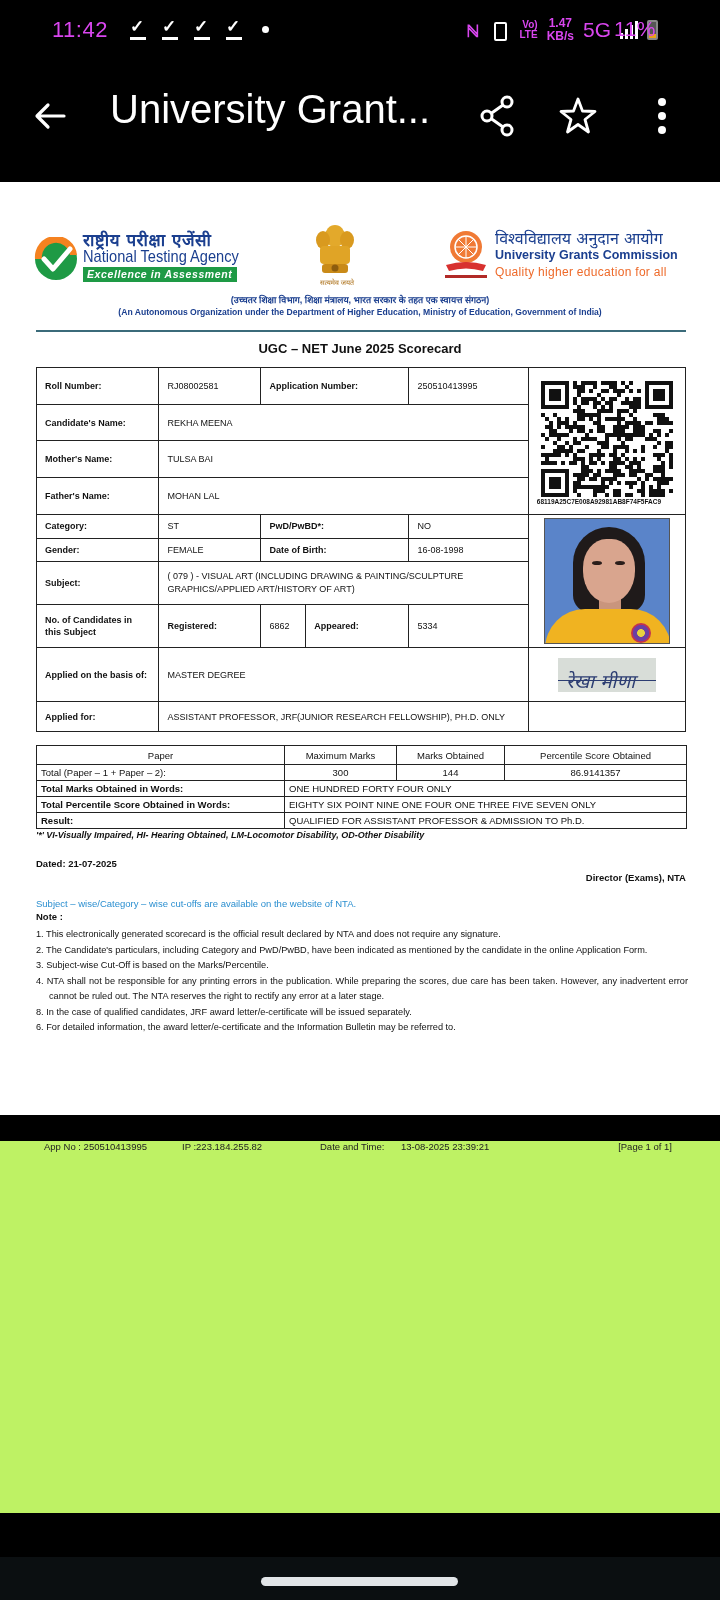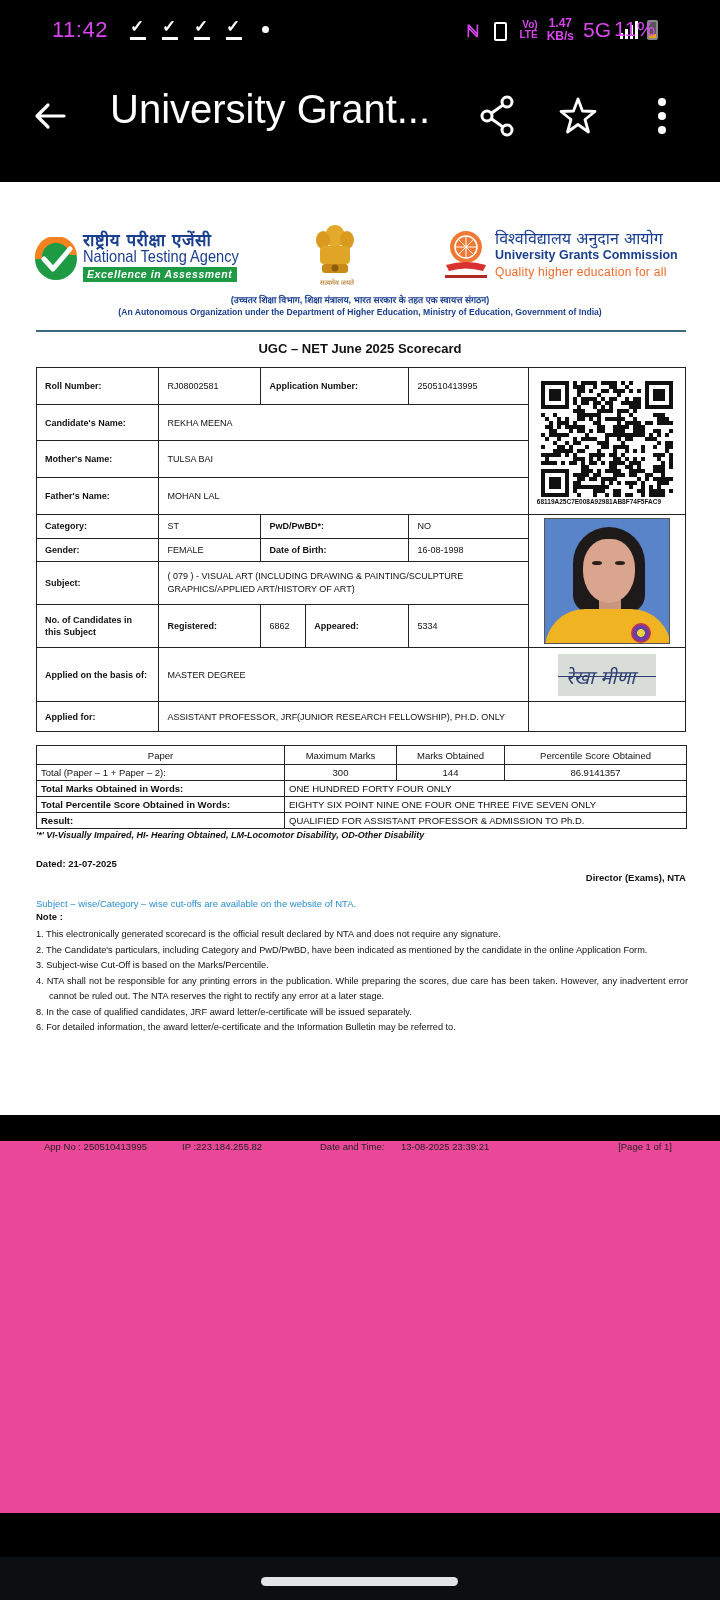--- a/index.html
+++ b/index.html
@@ -30,21 +30,21 @@
   .appbar { position: absolute; top: 60px; left: 0; width: 720px; height: 122px; background: #000; color: #fff; }
   .back-btn { position: absolute; left: 30px; top: 36px; width: 40px; height: 40px; cursor: pointer; }
   .app-title { position: absolute; left: 110px; top: 27px; font-size: 40px; color: #fff; white-space: nowrap; }
   .share-btn { position: absolute; left: 478px; top: 34px; width: 40px; height: 44px; cursor: pointer; }
   .star-btn { position: absolute; left: 558px; top: 34px; width: 40px; height: 44px; cursor: pointer; }
   .more-btn { position: absolute; left: 652px; top: 36px; width: 20px; height: 40px; cursor: pointer; }
 
   
   .page { position: absolute; top: 182px; left: 0; width: 720px; height: 933px; background: #fff; }
   .page-gap { position: absolute; top: 1115px; left: 0; width: 720px; height: 26px; background: #000; }
-  .page2 { position: absolute; top: 1141px; left: 0; width: 720px; height: 372px; background: #ec4899; }
+  .page2 { position: absolute; top: 1141px; left: 0; width: 720px; height: 372px; background: #bef264; }
 
   
   .nta-logo { position: absolute; left: 34px; top: 43px; width: 210px; height: 60px; }
   .nta-mark { position: absolute; left: 0; top: 12px; width: 44px; height: 44px; }
   .nta-hindi { position: absolute; left: 49px; top: 3px; font-size: 17px; color: #1b3f8f; font-family: "DejaVu Serif", serif; font-weight: bold; letter-spacing: 0.5px; }
   .nta-eng { position: absolute; left: 49px; top: 22px; font-size: 17px; color: #1b3f8f; font-family: "Liberation Sans Narrow", "Liberation Sans", sans-serif; transform: scaleX(0.86); transform-origin: left; white-space: nowrap; }
   .nta-tagline { position: absolute; left: 49px; top: 42px; width: 154px; height: 15px; background: #1e9a45; color: #fff; font-size: 10.5px; font-style: italic; font-weight: bold; padding-left: 4px; line-height: 15px; letter-spacing: 0.6px; white-space: nowrap; }
 
   .emblem { position: absolute; left: 312px; top: 40px; width: 46px; height: 66px; }
   .emblem-text { position: absolute; left: 312px; top: 96px; font-size: 7px; color: #a96b0f; width: 50px; text-align: center; }
@@ -69,21 +69,21 @@
   .qr { width: 132px; height: 118px; margin: 2px auto 0; display: block; }
   .qr-code { font-size: 6.5px; font-weight: bold; white-space: nowrap; overflow: hidden; display: block; text-align: left; padding-left: 8px; }
   .photo { width: 126px; height: 126px; margin: 3px auto; position: relative; background: #5a84c9; border: 1px solid #555; overflow: hidden; }
   .photo .hair { position: absolute; left: 28px; top: 8px; width: 72px; height: 86px; background: #1f1a1a; border-radius: 40px 40px 20px 20px; }
   .photo .face { position: absolute; left: 38px; top: 20px; width: 52px; height: 64px; background: #d9a58e; border-radius: 45% 45% 50% 50%; }
   .photo .eye1, .photo .eye2 { position: absolute; top: 42px; width: 10px; height: 4px; background: #2a1d1a; border-radius: 50%; }
   .photo .eye1 { left: 47px; } .photo .eye2 { left: 70px; }
   .photo .neck { position: absolute; left: 54px; top: 78px; width: 22px; height: 16px; background: #c9957d; }
   .photo .body { position: absolute; left: 0; top: 90px; width: 126px; height: 40px; background: #f0b321; border-radius: 40px 40px 0 0; }
   .photo .flower { position: absolute; left: 86px; top: 104px; width: 20px; height: 20px; border-radius: 50%; background: radial-gradient(circle, #e7d23f 25%, #6b3fa3 30%, #6b3fa3 55%, #c2324f 60%); }
-  .signature { width: 98px; height: 42px; margin: 1px auto; background: #d8ddd8; position: relative; }
+  .signature { width: 98px; height: 34px; margin: 1px auto; background: #d8ddd8; position: relative; }
   .sig-text { position: absolute; left: 8px; top: 10px; font-size: 19px; color: #2c3d72; font-family: "DejaVu Serif", serif; font-style: italic; white-space: nowrap; }
   .sig-line { position: absolute; left: 0; right: 0; top: 22px; height: 1px; background: #2c3d72; }
 
   
   .marks { position: absolute; left: 36px; top: 563px; width: 650px; border-collapse: collapse; font-size: 9.5px; table-layout: fixed; }
   .marks td, .marks th { border: 1.3px solid #222; padding: 0 4px; height: 16px; vertical-align: middle; }
   .marks th { font-weight: normal; height: 19px; text-align: center; }
   .marks .c { text-align: center; }
   .marks .b { font-weight: bold; }
 

